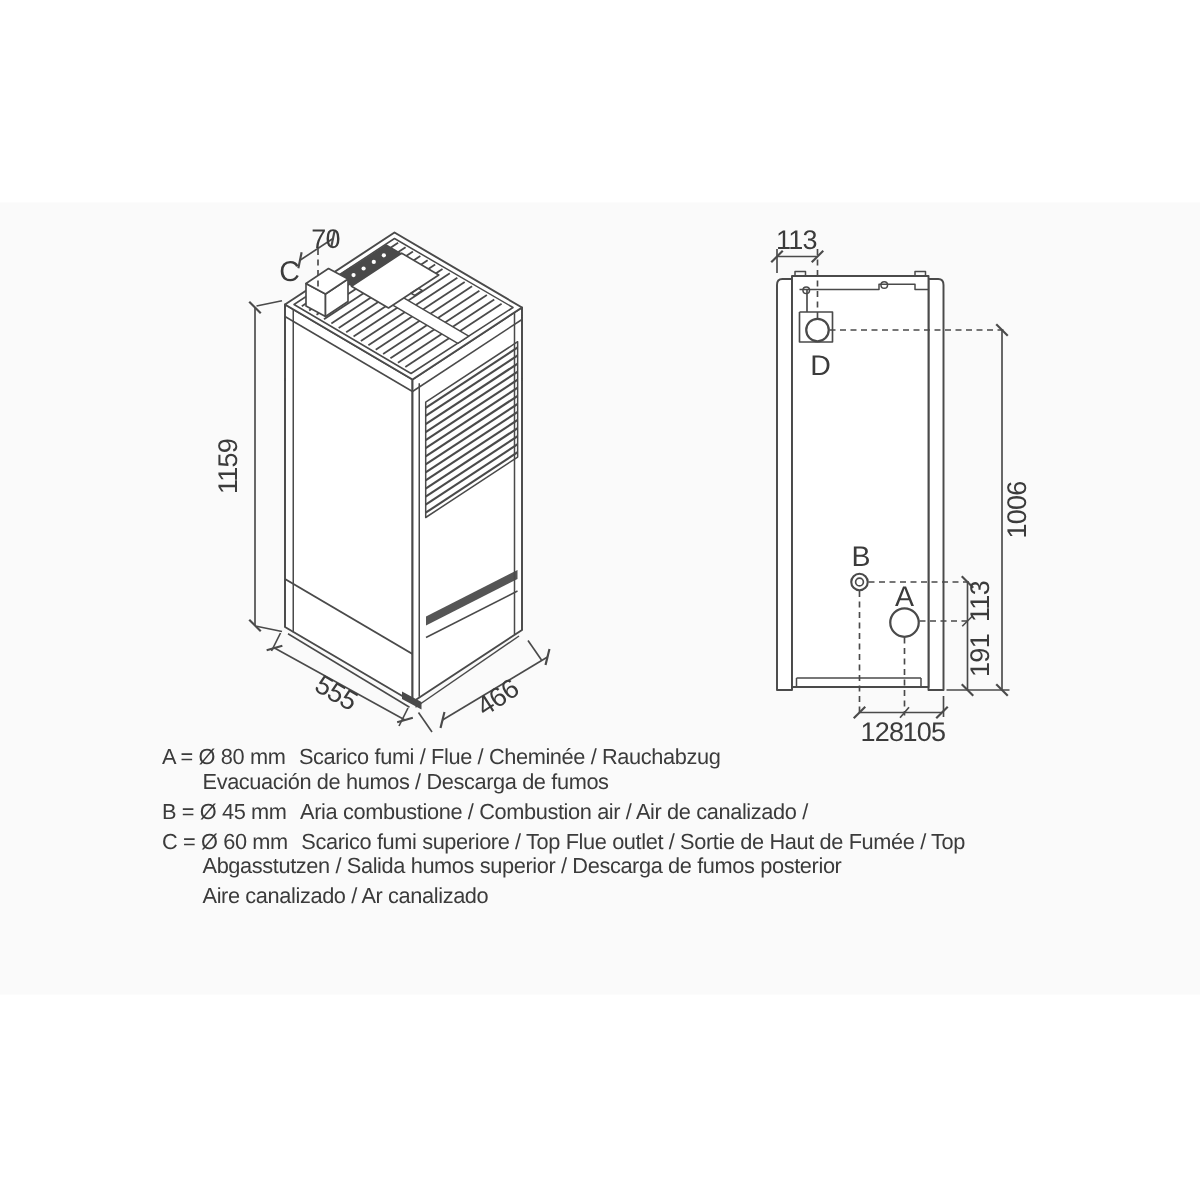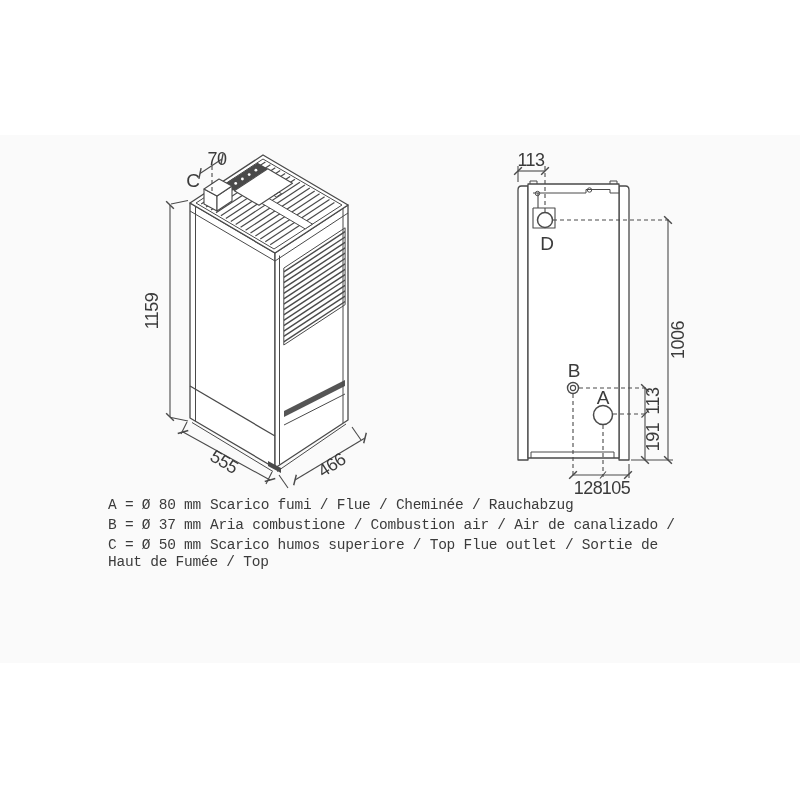--- a/index.html
+++ b/index.html
@@ -5,21 +5,21 @@
   html,body{margin:0;padding:0;background:#ffffff;}
   .stage{position:relative;width:800px;height:800px;background:#ffffff;overflow:hidden;
          font-family:"Liberation Sans", sans-serif;}
   .band{position:absolute;left:0;top:135px;width:800px;height:528px;background:#fafafa;}
   svg.diagram{position:absolute;left:0;top:0;}
   svg.diagram text{fill:#3b3b3b;font-family:"Liberation Sans", sans-serif;}
   .dimtxt{font-size:18px;letter-spacing:-0.5px;}
   .codetxt{font-size:19px;}
   .legend{position:absolute;left:108px;top:497px;width:580px;color:#3b3b3b;
           font-size:14.5px;line-height:16.5px;letter-spacing:-0.25px;}
-  .legend-entry{margin-bottom:3.5px;font-family:Liberation Mono, monospace;}
+  .legend-entry{margin-bottom:3.5px;}
   .legend .spec{margin-right:9px;white-space:nowrap;}
   .legend .l2{padding-left:27px;}
 </style>
 </head>
 <body>
 
 <div class="stage">
   <div class="band"></div>
 
   <svg class="diagram" width="800" height="800" viewBox="0 0 800 800">
@@ -202,23 +202,26 @@
       <text class="dimtxt" transform="translate(659,401) rotate(-90)" text-anchor="middle">113</text>
       <text class="dimtxt" transform="translate(659,437) rotate(-90)" text-anchor="middle">191</text>
       <text class="dimtxt" x="588" y="494" text-anchor="middle">128</text>
       <text class="dimtxt" x="616" y="494" text-anchor="middle">105</text>
     </g>
   </svg>
 
   <div class="legend">
     <div class="legend-entry">
       <div class="l1"><span class="spec">A = Ø 80 mm</span><span>Scarico fumi / Flue / Cheminée / Rauchabzug</span></div>
-    </div>
-    <div class="legend-entry">
-      <div class="l1"><span class="spec">B = Ø 37 mm</span><span>Aria combustione / Combustion air / Air de canalizado /</span></div>
-    </div>
-    <div class="legend-entry">
-      <div class="l1"><span class="spec">C = Ø 50 mm</span><span>Scarico humos superiore / Top Flue outlet / Sortie de Haut de Fumée / Top</span></div>
-    </div>
-    <div class="legend-entry">
+      <div class="l2">Evacuación de humos / Descarga de fumos</div>
+    </div>
+    <div class="legend-entry">
+      <div class="l1"><span class="spec">B = Ø 45 mm</span><span>Aria combustione / Combustion air / Air de canalizado /</span></div>
+    </div>
+    <div class="legend-entry">
+      <div class="l1"><span class="spec">C = Ø 60 mm</span><span>Scarico fumi superiore / Top Flue outlet / Sortie de Haut de Fumée / Top</span></div>
+      <div class="l2">Abgasstutzen / Salida humos superior / Descarga de fumos posterior</div>
+    </div>
+    <div class="legend-entry">
+      <div class="l2">Aire canalizado / Ar canalizado</div>
     </div>
   </div>
 </div>
 
 </body></html>

